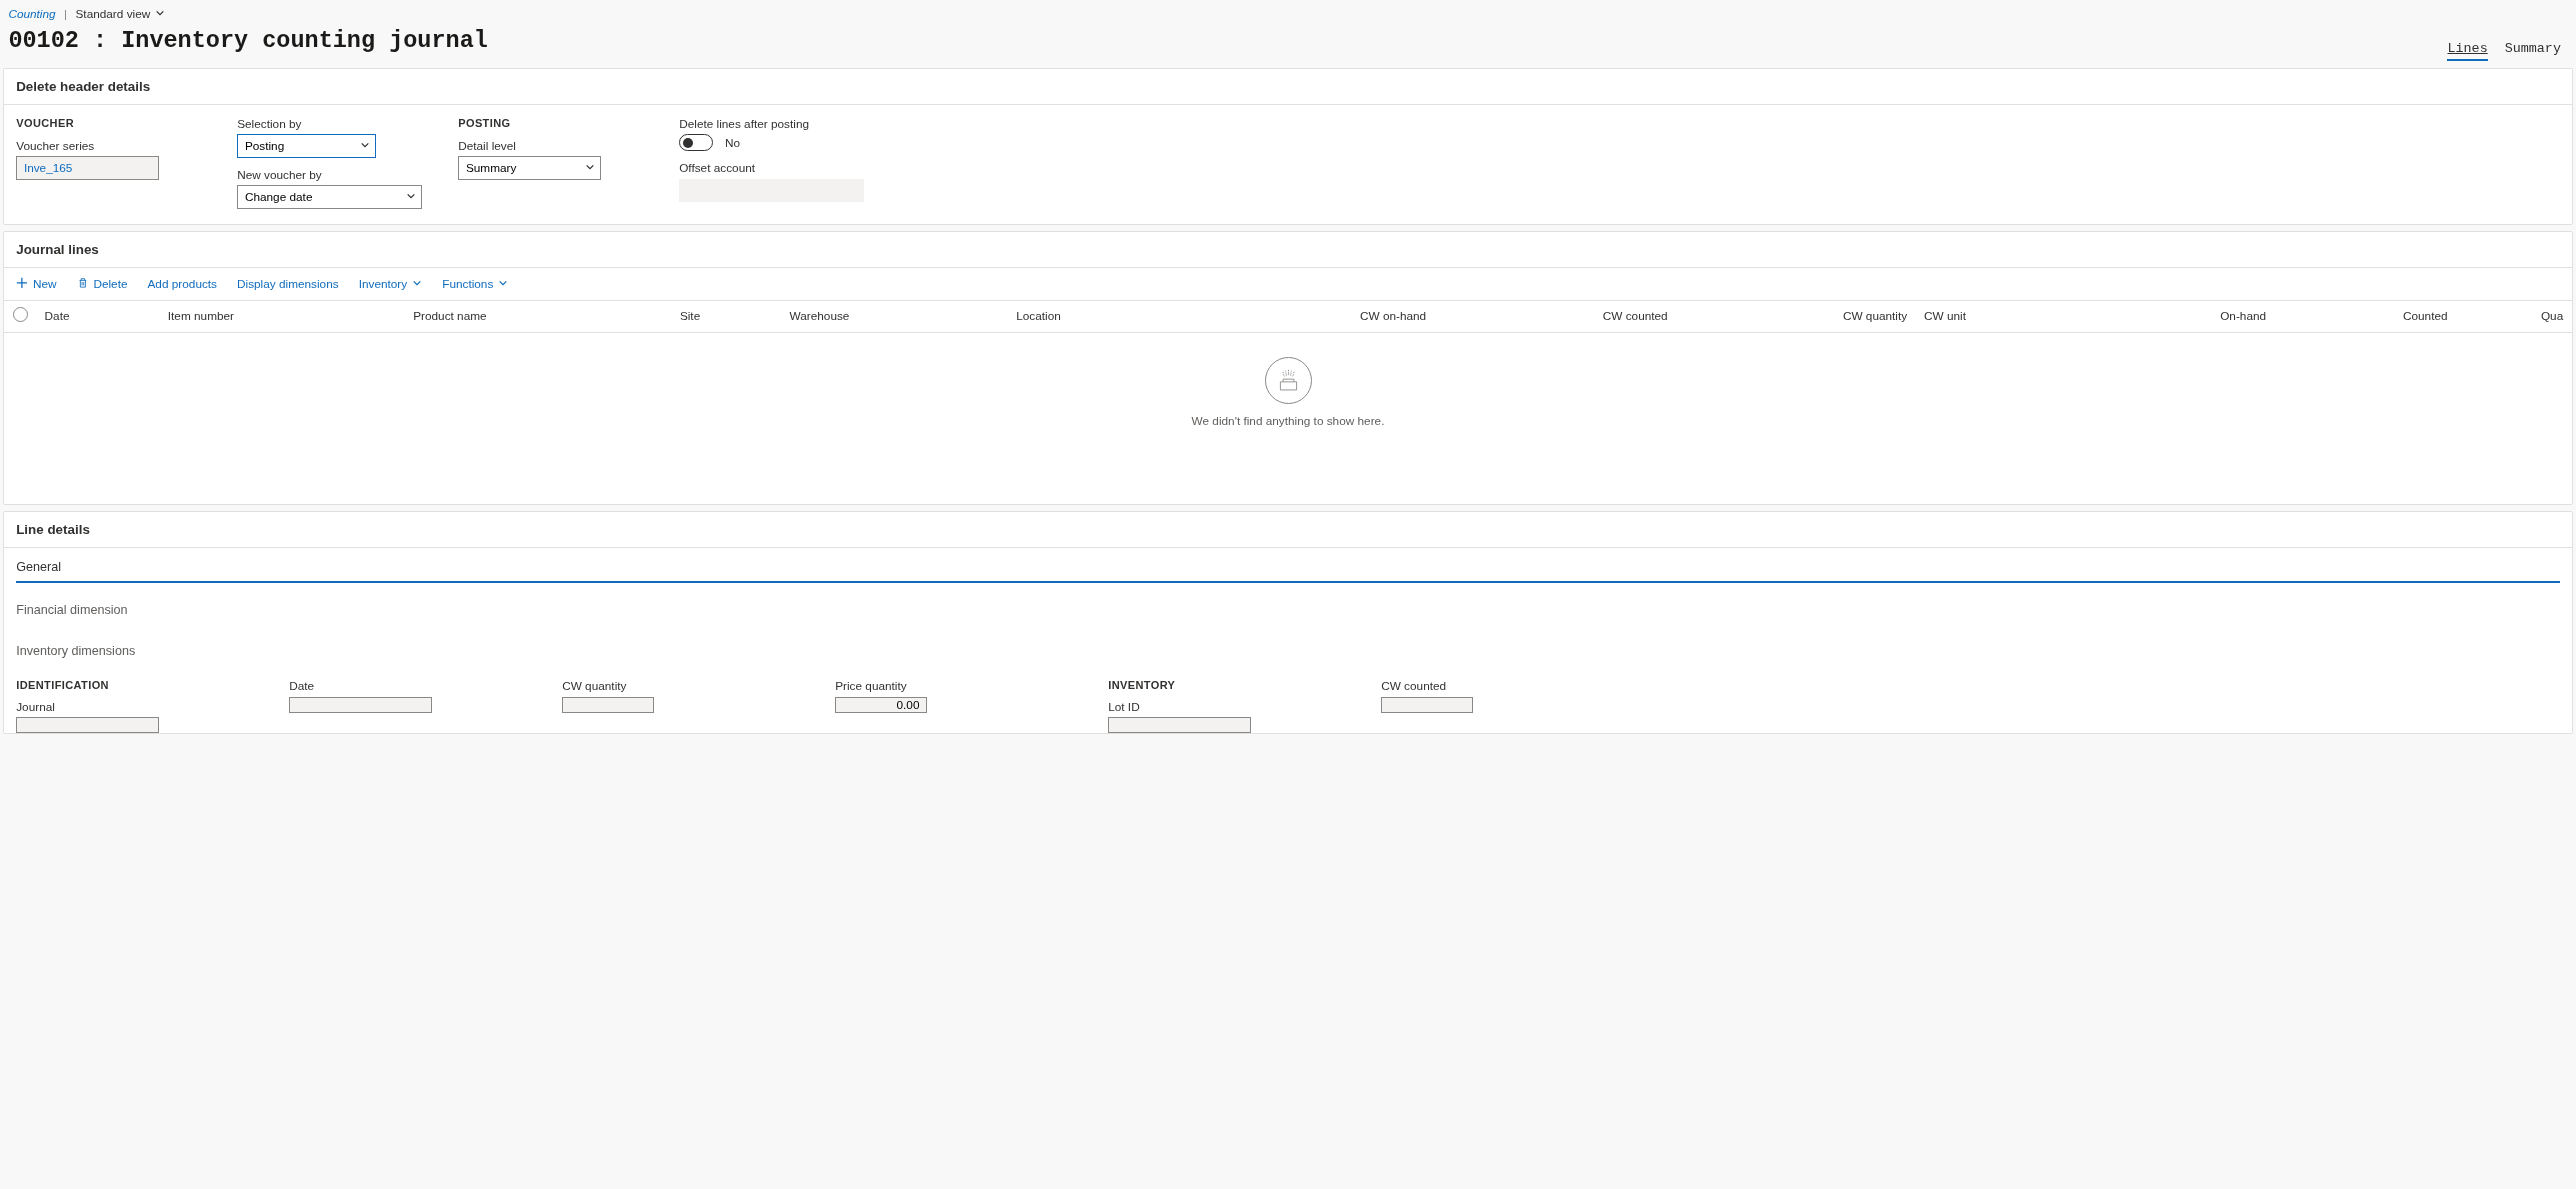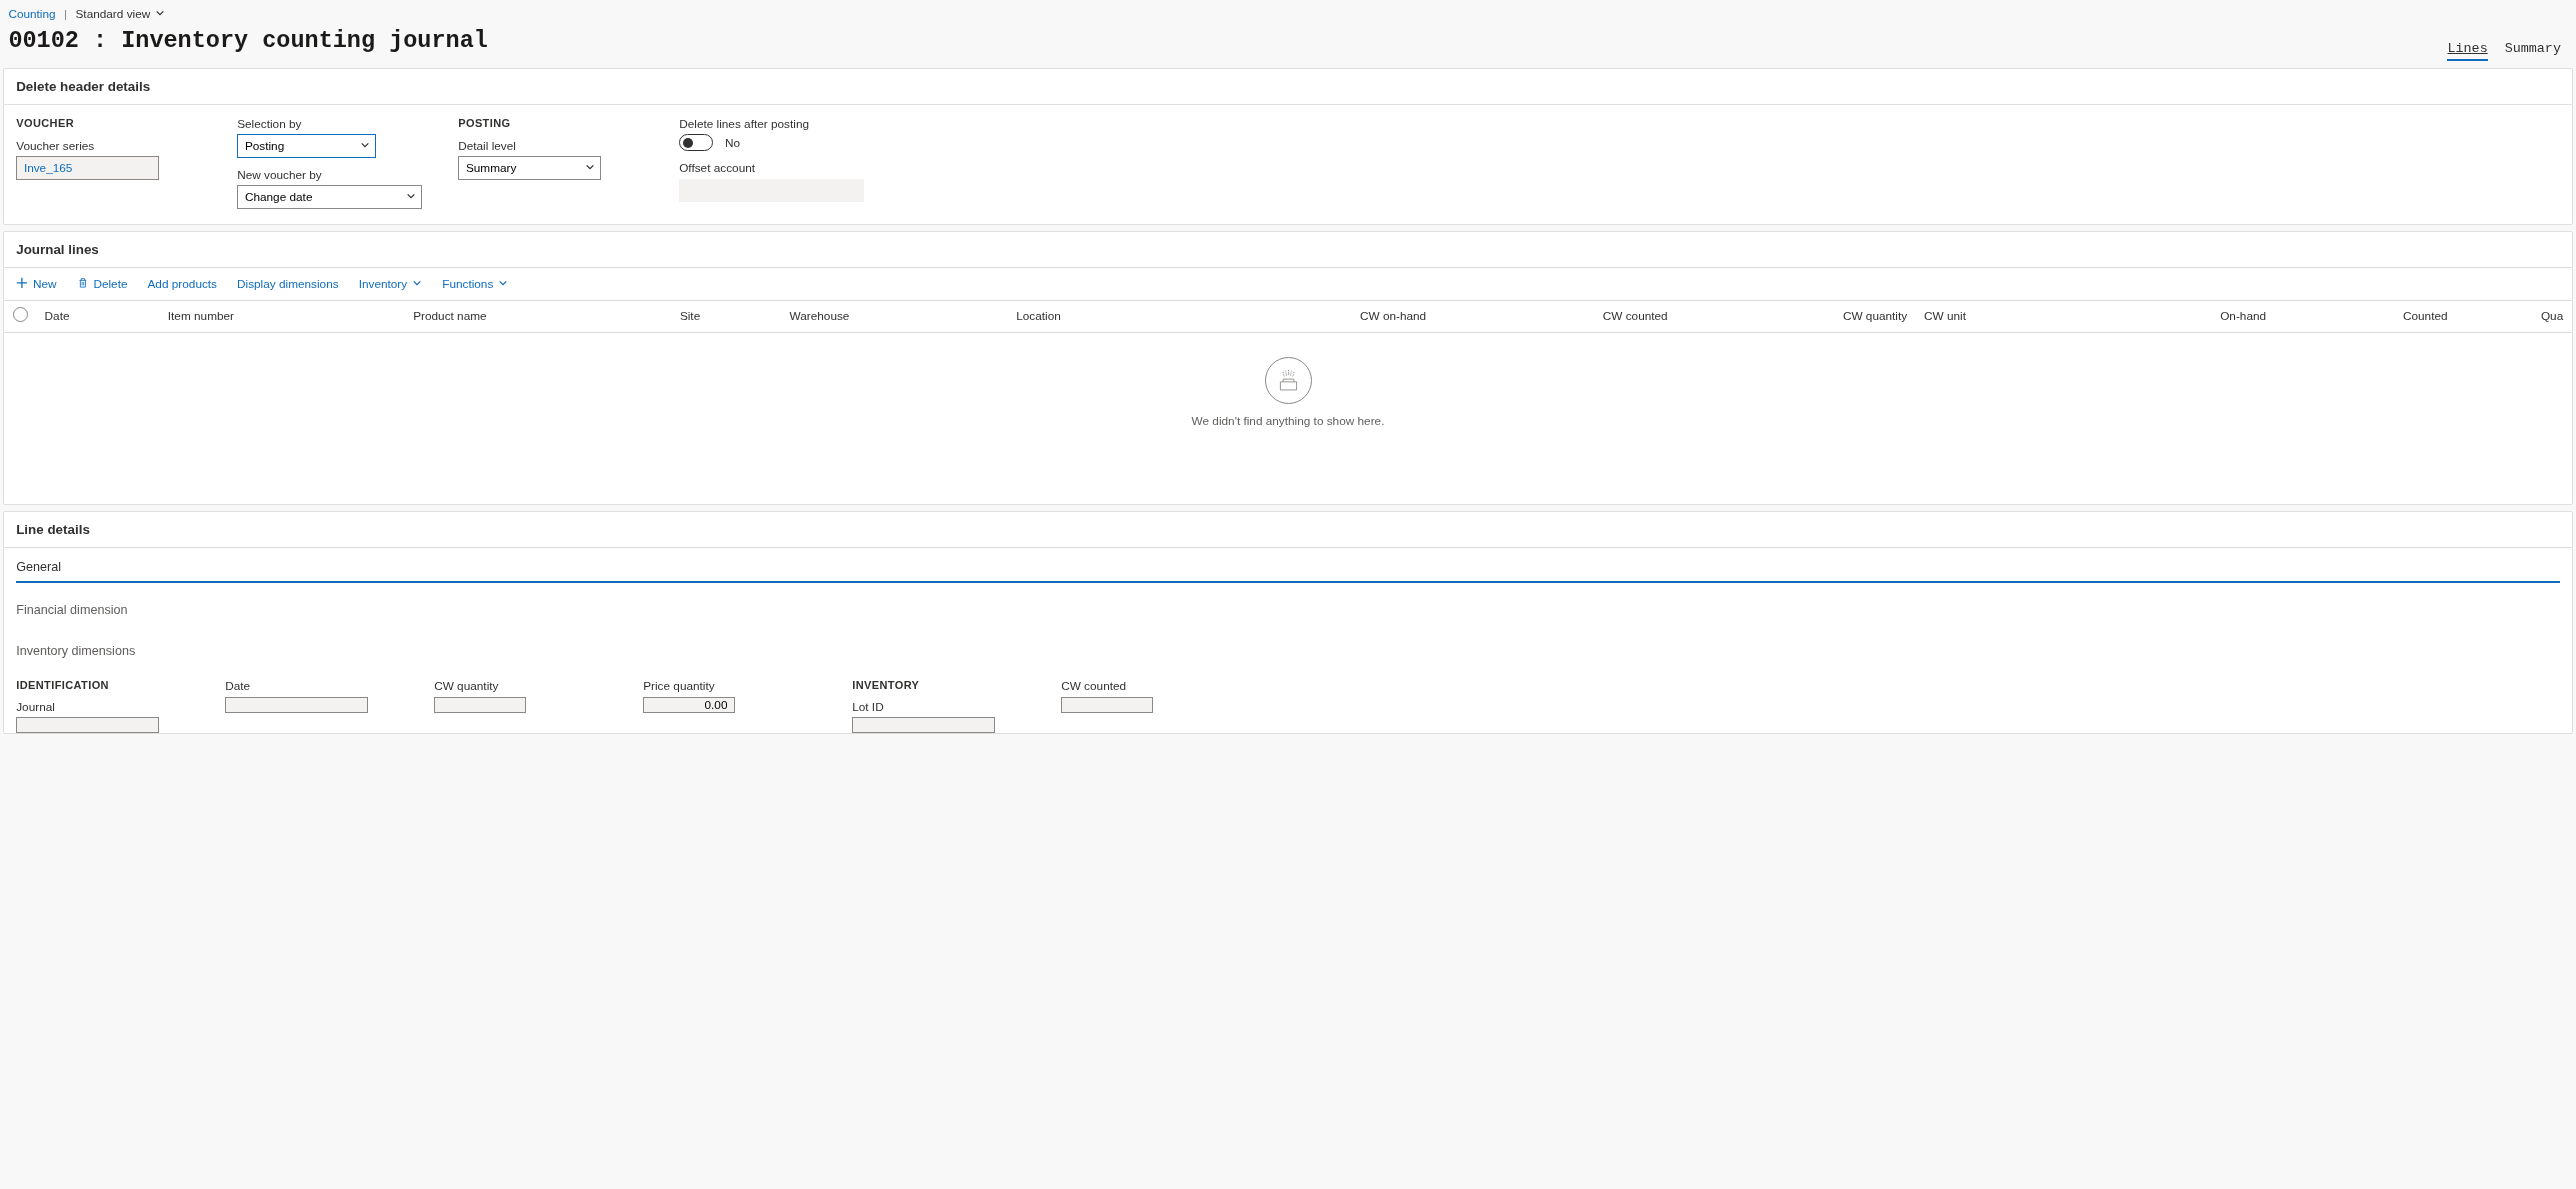--- a/index.html
+++ b/index.html
@@ -15,21 +15,21 @@
   background: #f8f8f8;
   padding: 6.7px 8.4px 3.4px 8.4px;
 }
 .breadcrumb-row {
   display: flex;
   align-items: center;
   gap: 8.4px;
   font-size: 11.8px;
   padding-bottom: 3.4px;
 }
-.breadcrumb-link { color: #0f6cbd; }
+.breadcrumb-link { color: #0f6cbd; font-style: italic; }
 .breadcrumb-sep { color: #888; }
 .view-selector { display: flex; align-items: center; gap: 5px; cursor: pointer; }
 
 .title-row {
   display: flex;
   align-items: flex-end;
   justify-content: space-between;
   font-family: Liberation Mono, monospace;
 }
 .page-title {
@@ -224,21 +224,21 @@
   cursor: pointer;
 }
 .ld-tab.active {
   color: #323130;
   border-bottom: 2.5px solid #0f6cbd;
 }
 
 .ld-body {
   padding: 15px 11.8px 0 11.8px;
   display: flex;
-  gap: 41px;
+  gap: 105px;
   flex-wrap: wrap;
 }
 .ld-col { display: flex; flex-direction: column; gap: 8.4px; min-width: 168px; }
 .ld-input {
   height: 16px;
   width: 143px;
   border: 0.8px solid #8a8886;
   background: #f3f2f1;
   padding: 0 6.7px;
   font-size: 11.8px;

